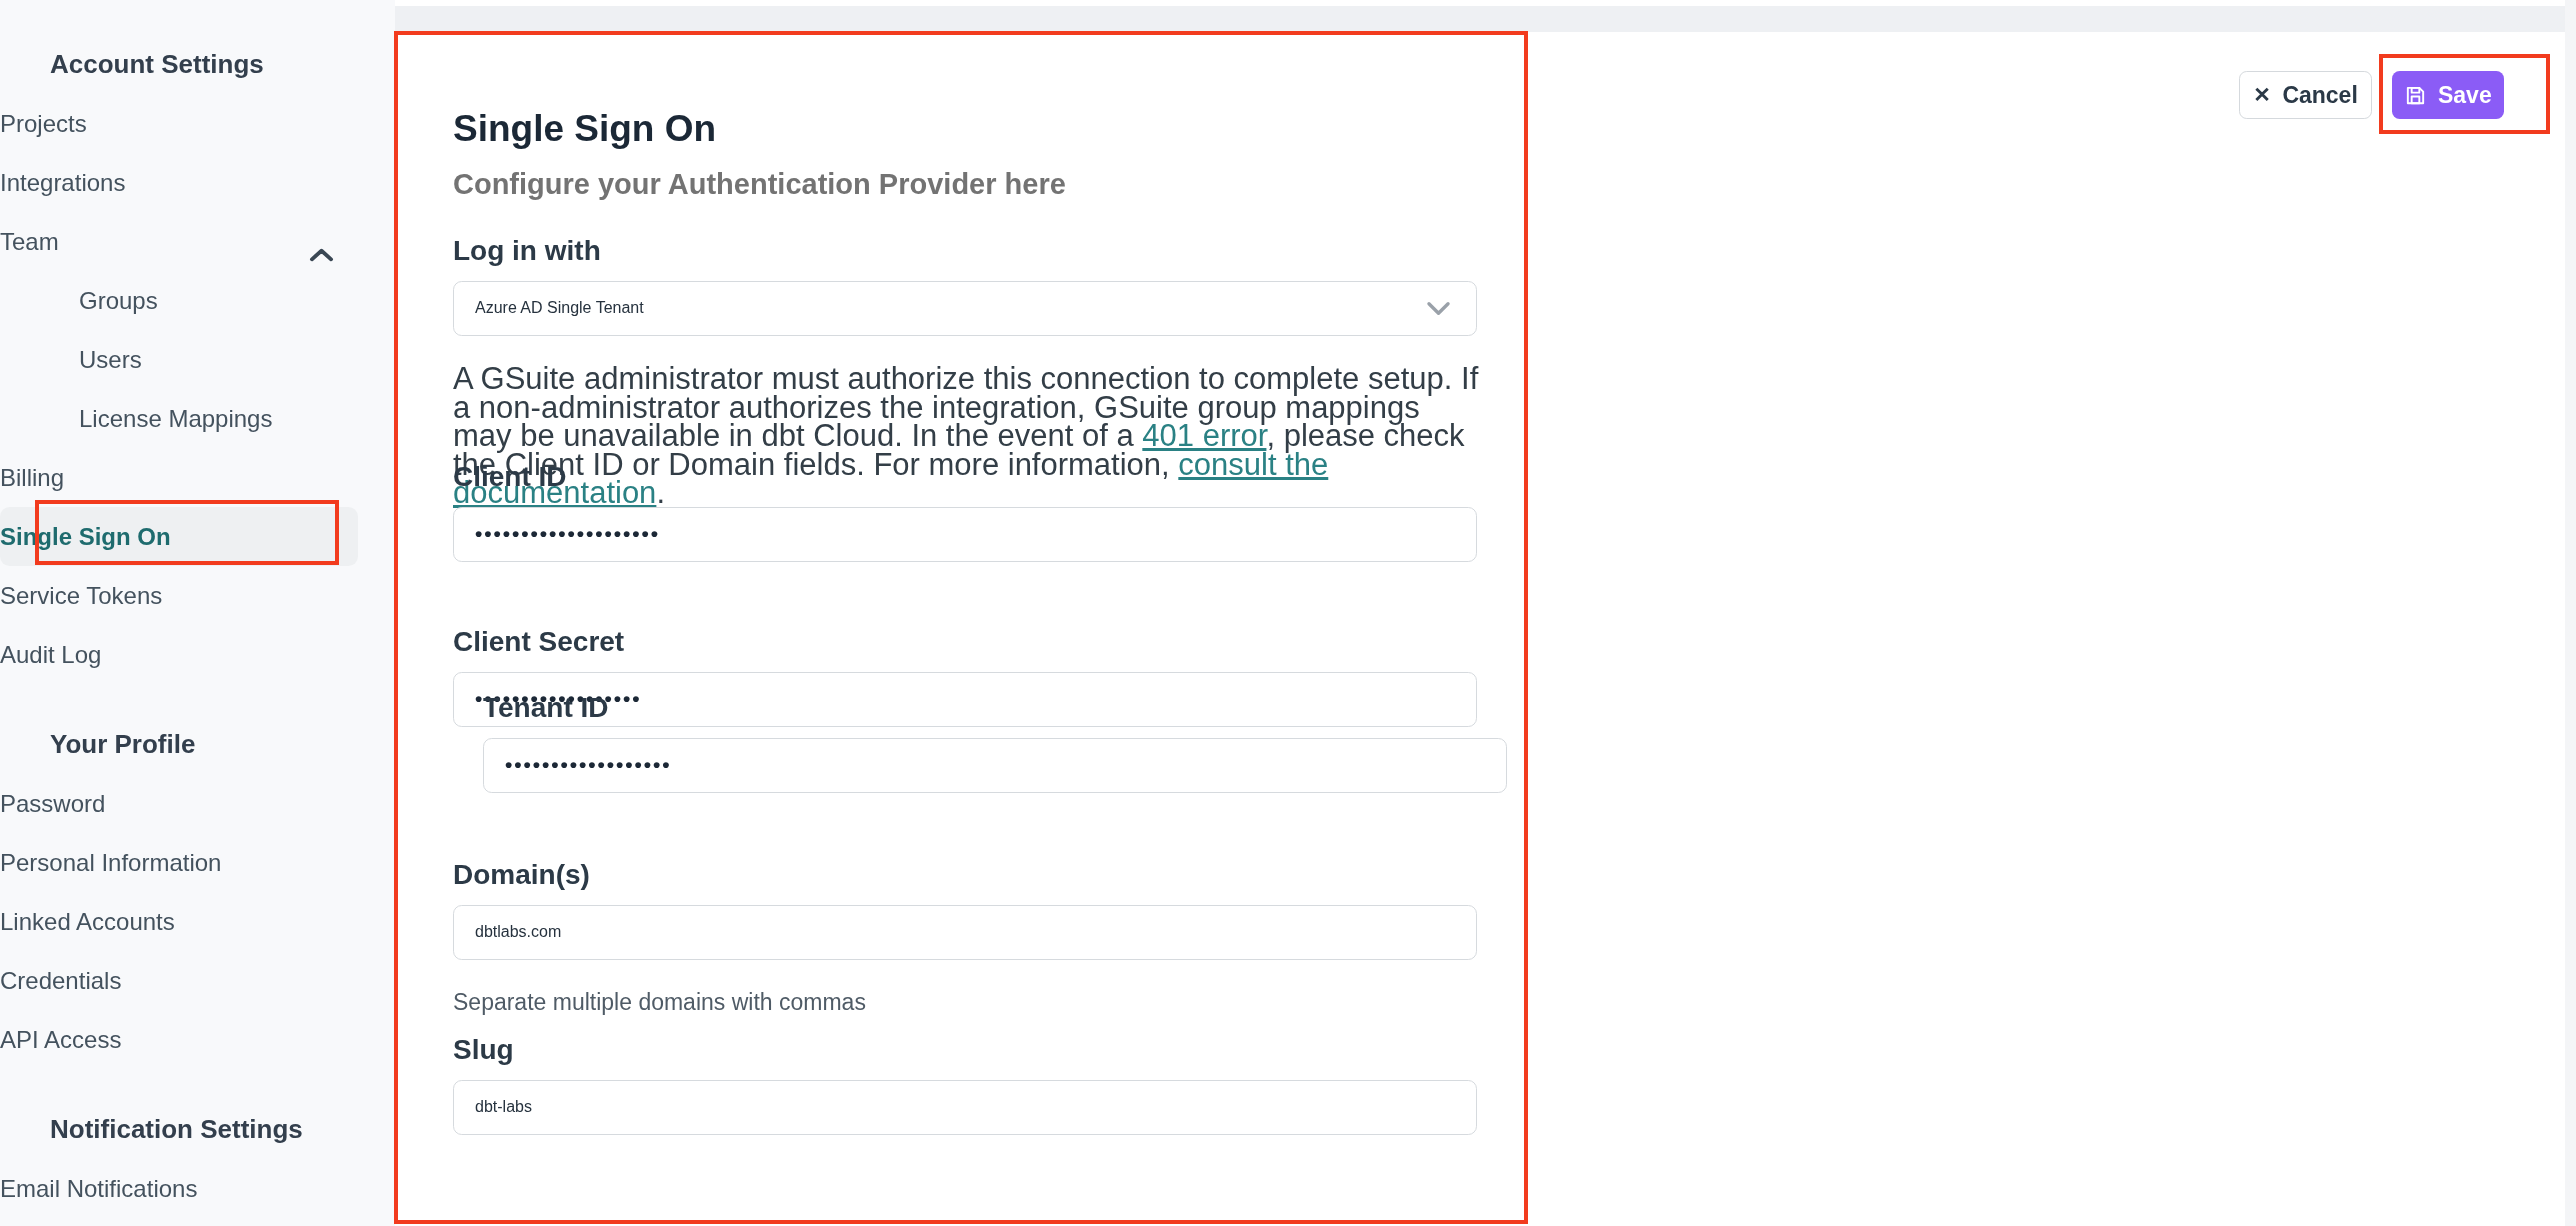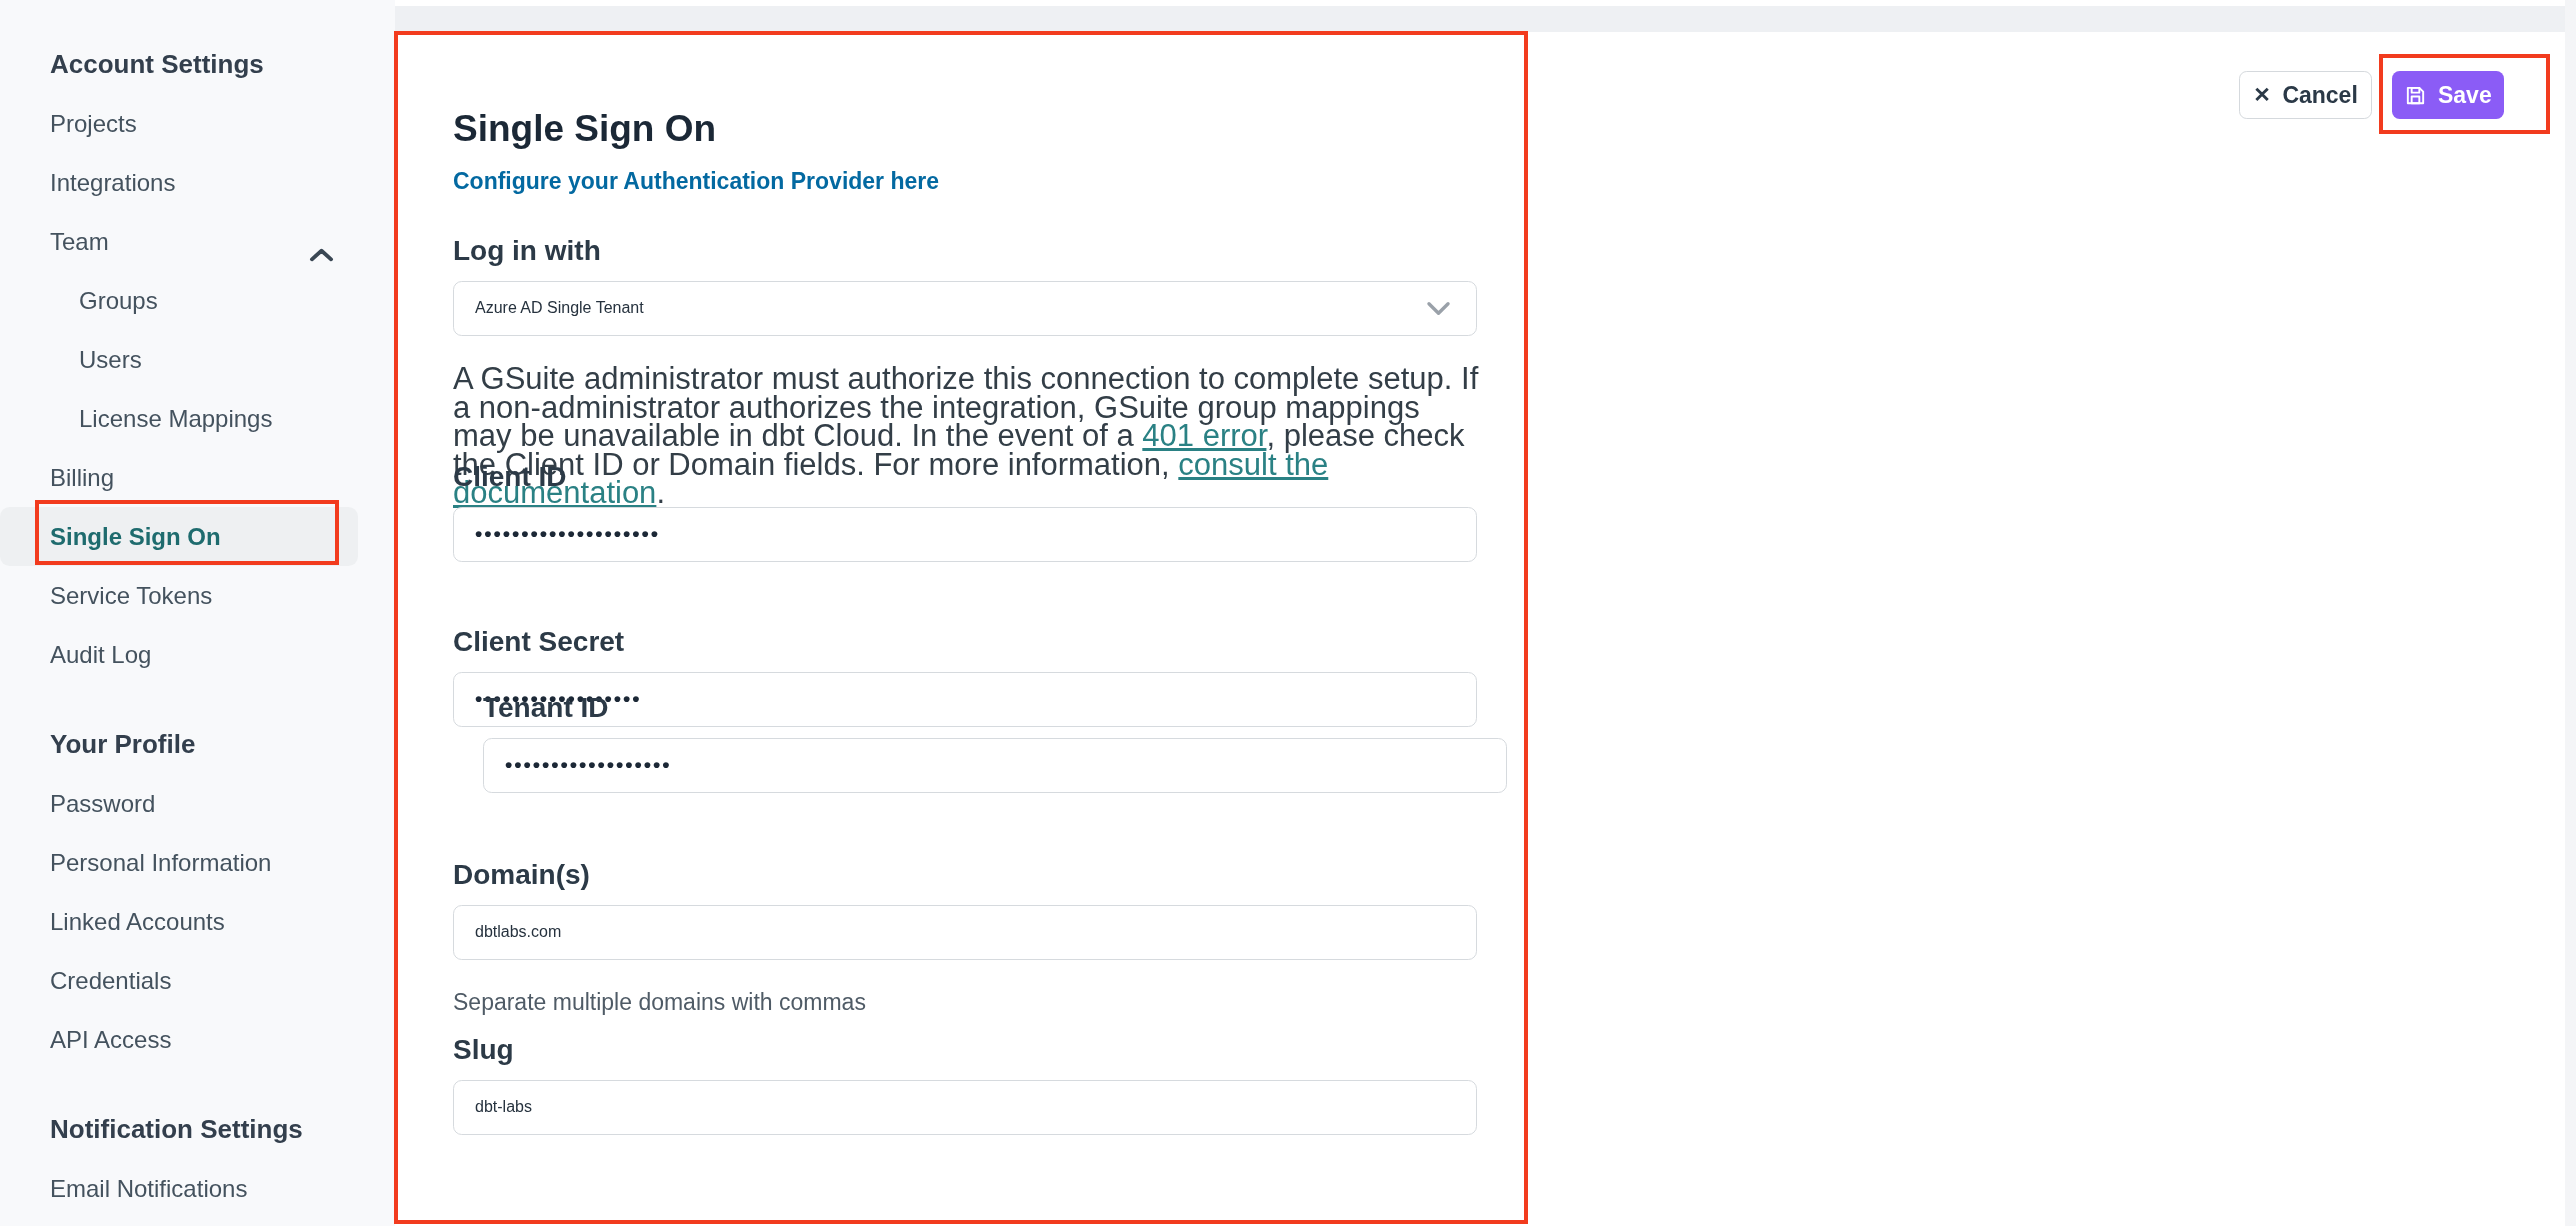--- a/index.html
+++ b/index.html
@@ -11,34 +11,34 @@
     background:#f8f9fb; z-index:2; }
   .top-white-strip { position:absolute; left:395px; top:0; width:2181px; height:5.8px; background:#ffffff; }
   .top-gray-band  { position:absolute; left:395px; top:5.8px; width:2181px; height:26px; background:#eef0f3; }
   .main-card { position:absolute; left:395px; top:32px; width:2170px; height:1194px; background:#ffffff; }
   .right-gutter { position:absolute; left:2565px; top:0; width:10.7px; height:1226px; background:#f4f5f7; }
 
   
   .side-heading { height:59px; line-height:59px; padding-left:50px;
     font-size:26px; font-weight:700; color:#333f4d; }
   .side-heading.first { margin-top:35px; }
-  .side-item { height:59px; line-height:59px; padding-left:50px;
+  .side-item { height:59px; line-height:59px; 
     font-size:24px; color:#44525e; cursor:pointer; position:relative; }
   .side-item.sub { padding-left:79px; }
   .side-item.active { background:#eef0f2; border-radius:9.7px; width:358px;
     color:#1e6b6e; font-weight:700; }
   .side-gap-profile { margin-top:31px; }
   .side-gap-notif { margin-top:31px; }
   .chevron-up-icon { position:absolute; right:60px; top:17.4px; }
 
   
   .page-title { position:absolute; left:58px; top:76px;
     font-size:37px; font-weight:700; color:#1b2836; }
   .page-subtitle { position:absolute; left:58px; top:136px;
-    font-size:23px; font-weight:600; color:#0369a1; }
+    font-size:29px; font-weight:600; color:#737373; }
 
   .field-label { font-size:28px; font-weight:700; color:#2c3a47; }
   .ctl { width:1024px; height:55px; background:#fff; border:1.9px solid #d6dade;
     border-radius:8.7px; font-size:16px; color:#26323e; padding:0 21px;
     font-family:"Liberation Sans", sans-serif; }
   .select-box { display:flex; align-items:center; position:relative; cursor:pointer; }
   .select-box .chev { position:absolute; right:25px; top:16.5px; }
   input.ctl { outline:none; }
   input.ctl.masked { font-size:21px; letter-spacing:1.9px; font-weight:700; color:#1c2836; }
 

